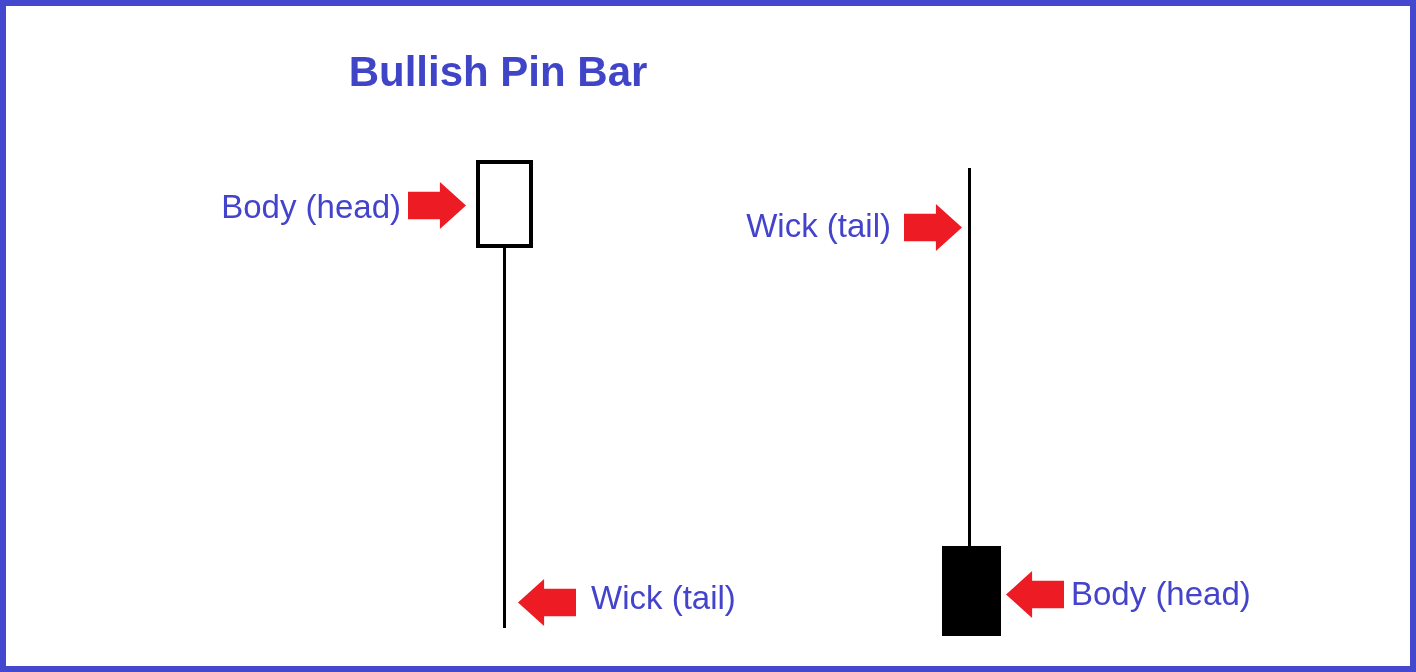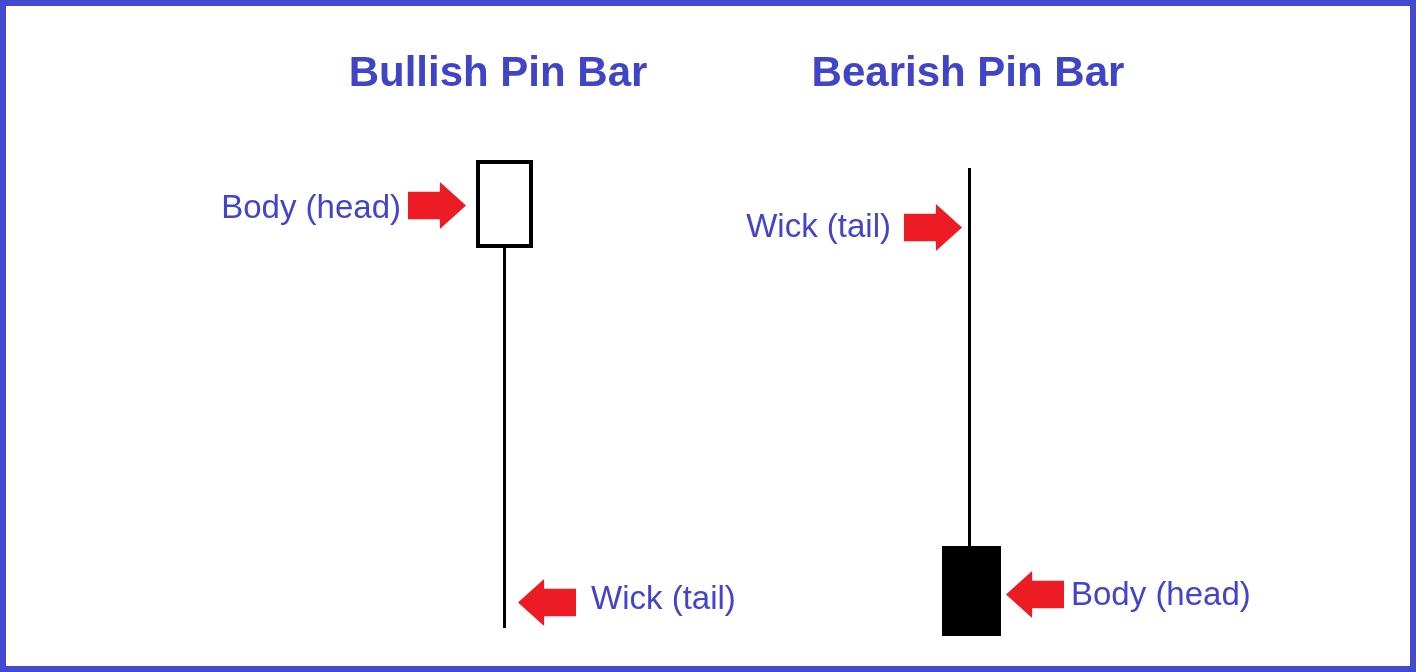--- a/index.html
+++ b/index.html
@@ -61,21 +61,20 @@
   .arrow-left {
     clip-path: polygon(100% 21%, 45% 21%, 45% 0%, 0% 50%, 45% 100%, 45% 79%, 100% 79%);
   }
 </style>
 </head>
 <body>
 
 <div class="frame">
 
   <div class="abs panel-title" style="left:242px; top:42px;">Bullish Pin Bar</div>
-  <div class="abs panel-title" style="left:712px; top:42px;">Bearish Pin Bar</div>
 
   <div class="abs candle-body-hollow" style="left:470px; top:154px;"></div>
   <div class="abs candle-wick" style="left:497px; top:242px; height:380px;"></div>
 
   <div class="abs lbl lbl-right" style="left:150px; top:179px;">Body (head)</div>
   <div class="abs arrow arrow-right" style="left:402px; top:176px;"></div>
 
   <div class="abs arrow arrow-left" style="left:512px; top:573px;"></div>
   <div class="abs lbl" style="left:585px; top:570px;">Wick (tail)</div>
 

